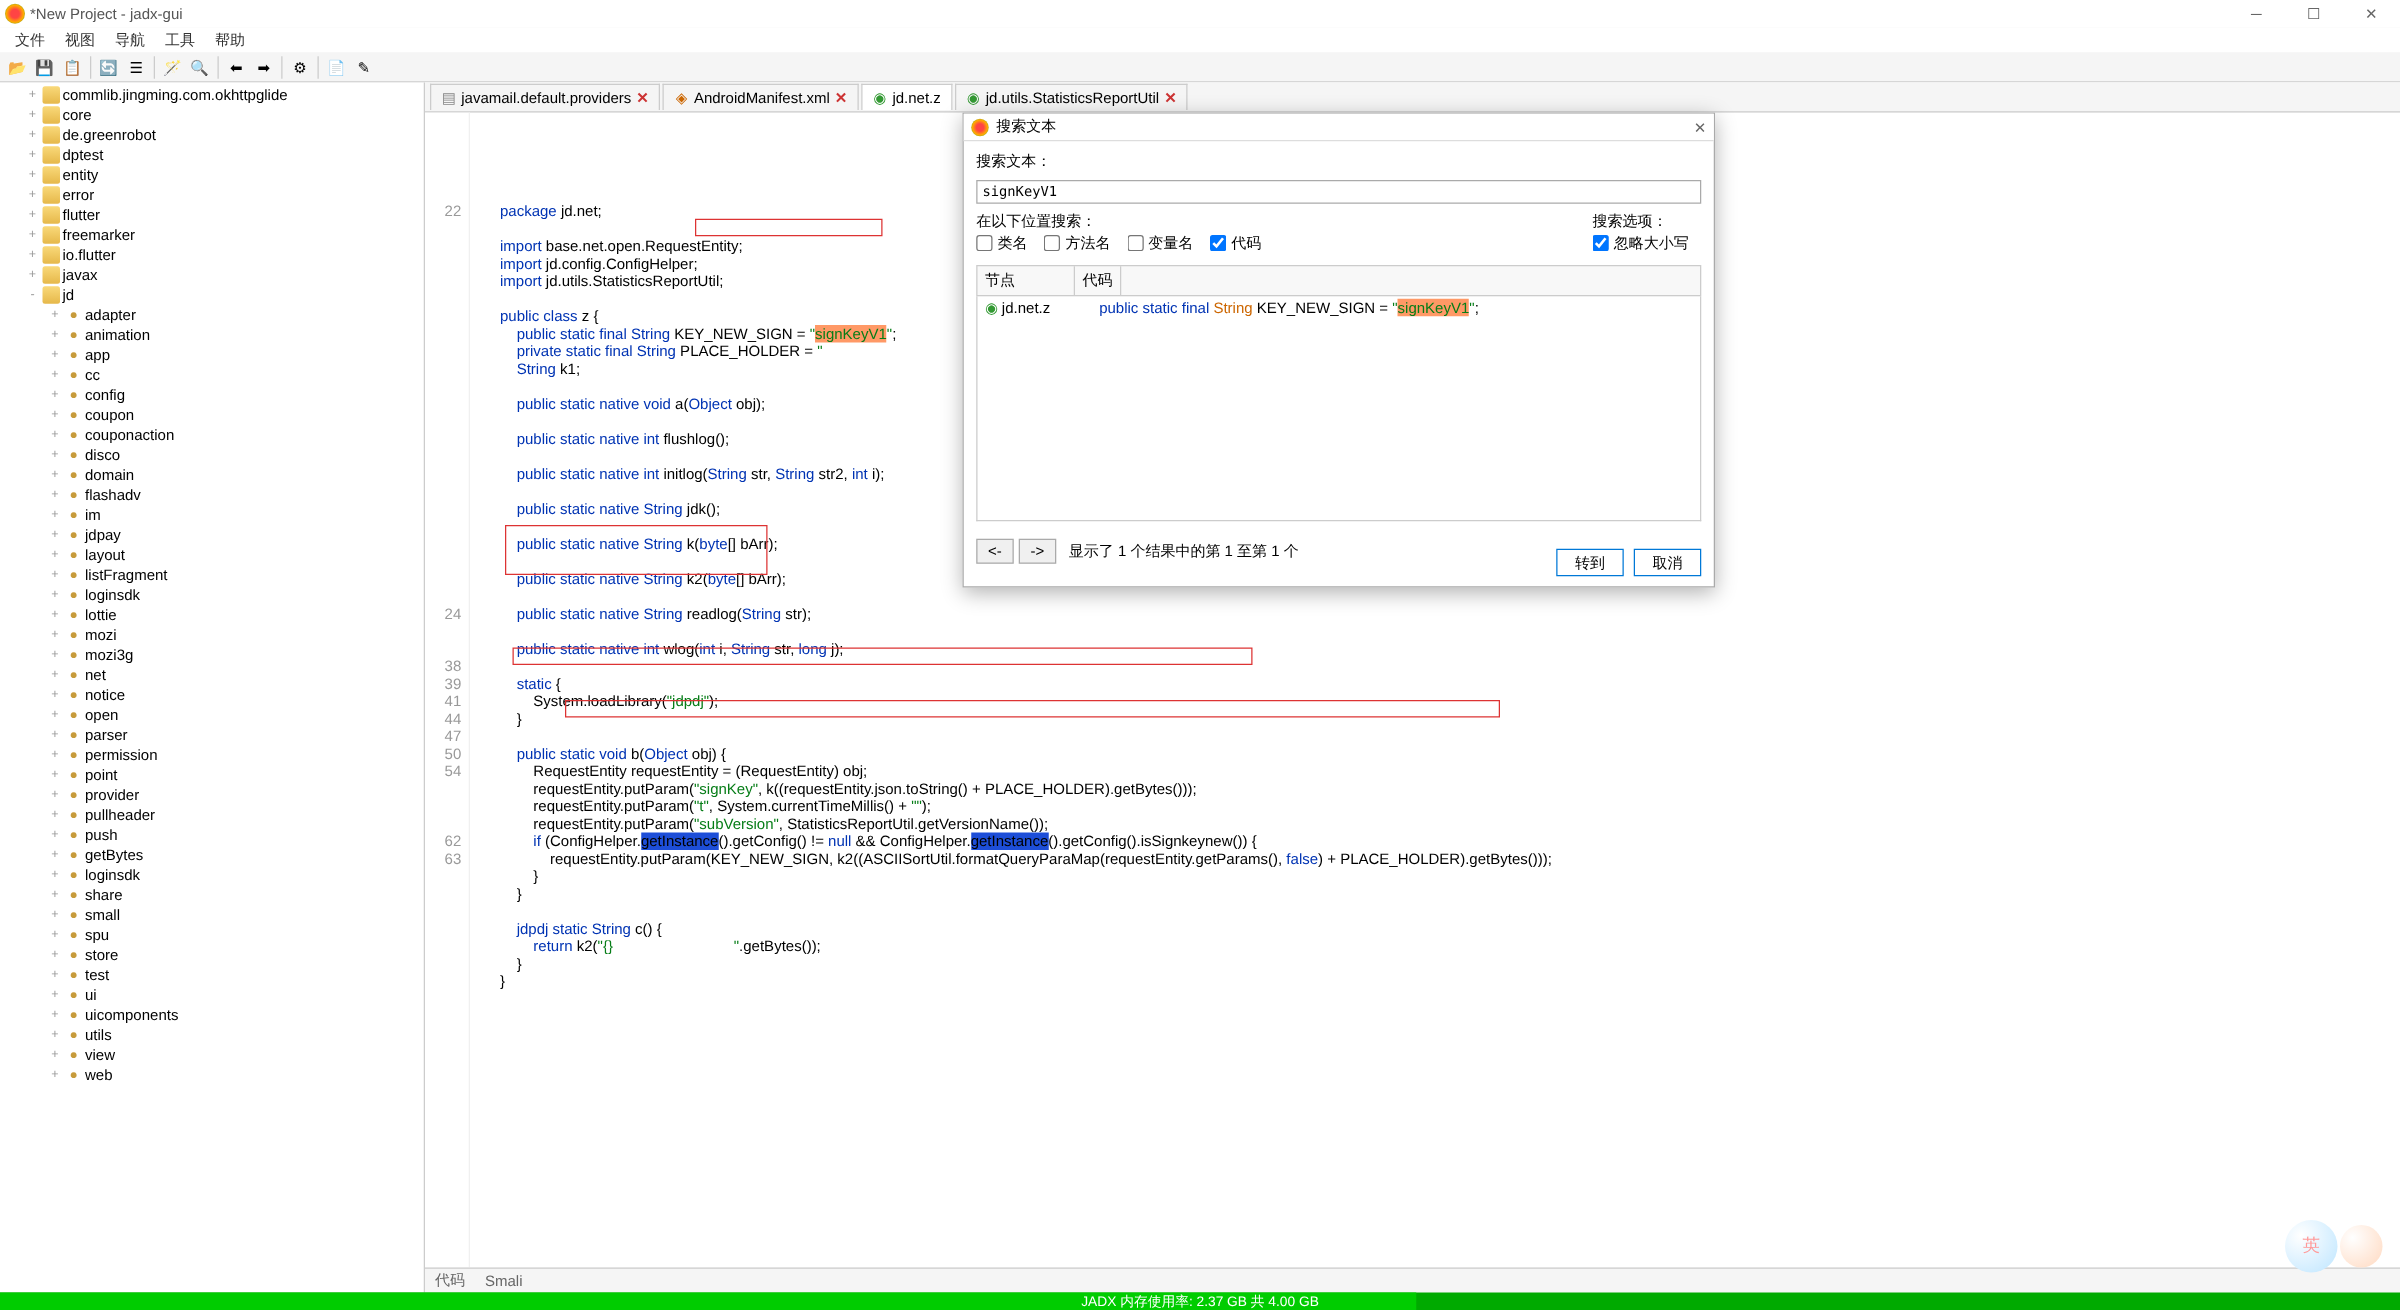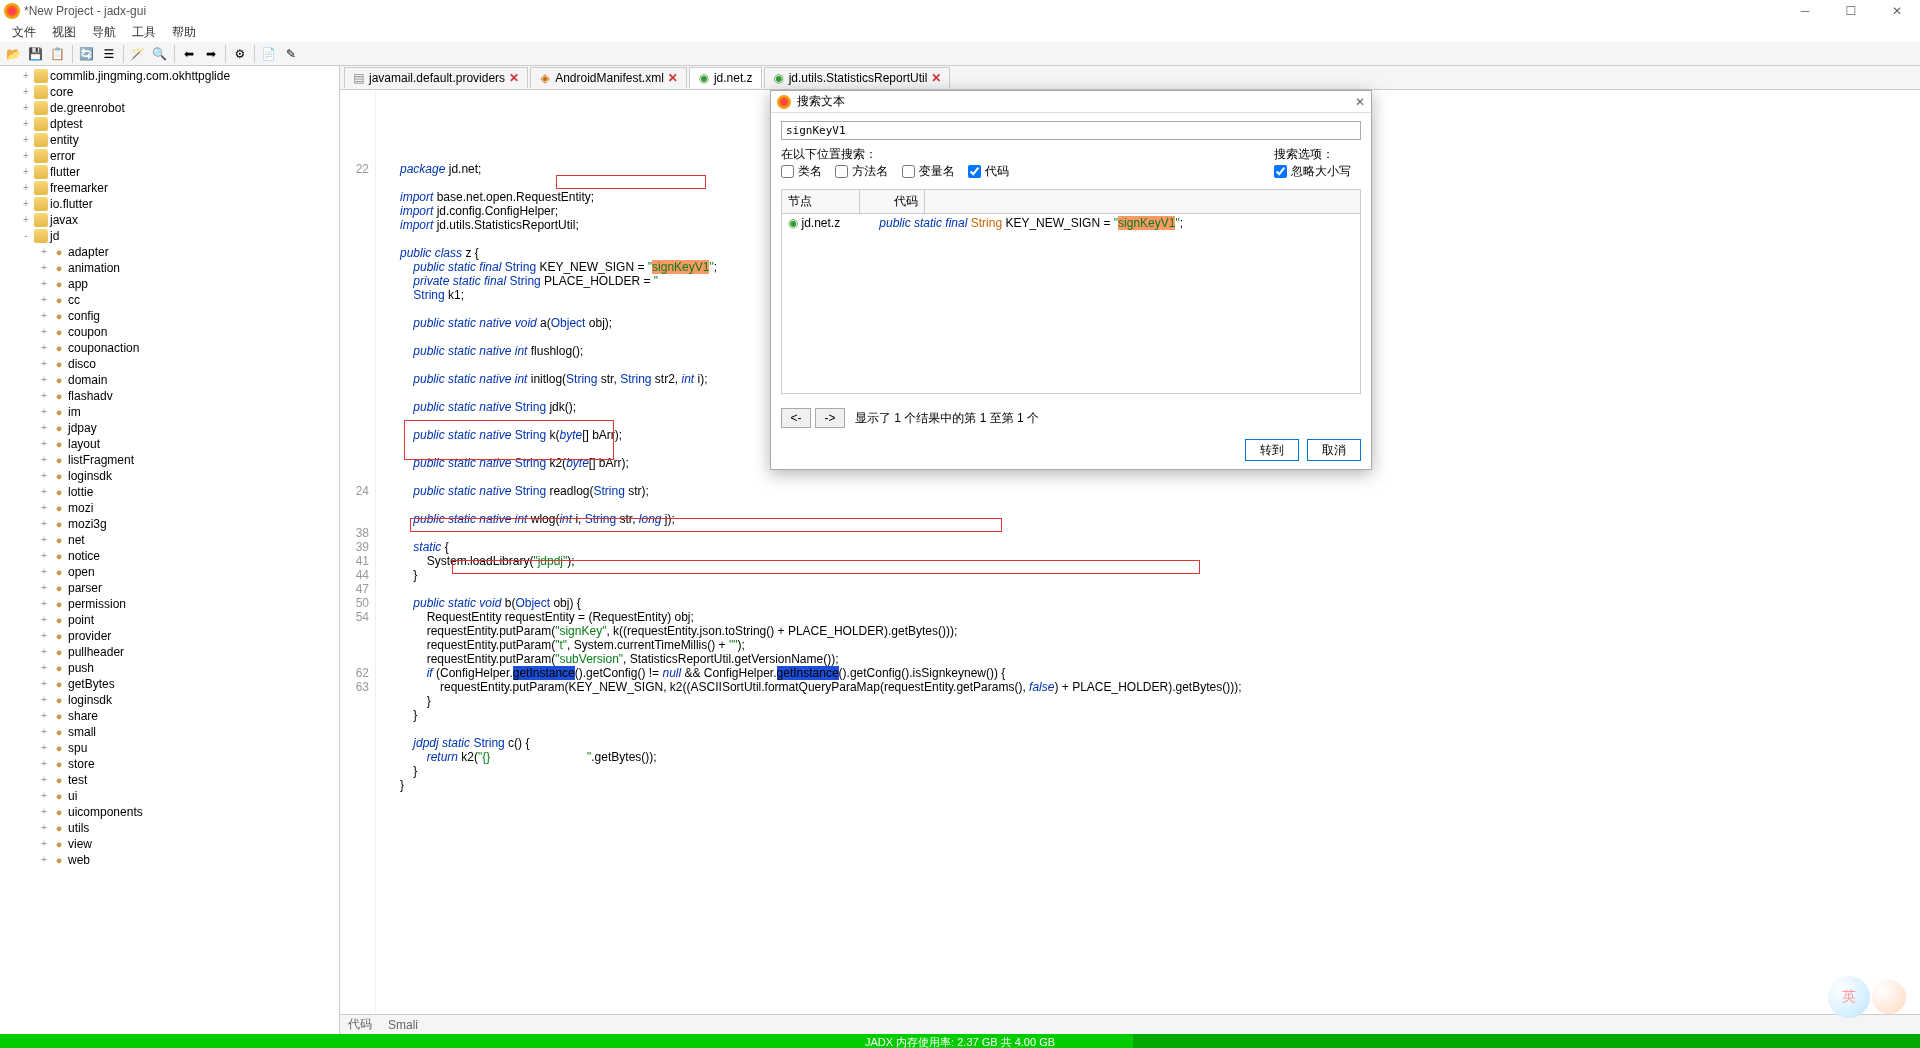--- a/index.html
+++ b/index.html
@@ -23,42 +23,42 @@
 .content { flex:1; display:flex; flex-direction:column; background:#fff; position:relative; }
 .tabs { height:24px; background:#f5f5f5; border-bottom:1px solid #ccc; display:flex; align-items:center; padding:0 4px; }
 .tab { padding:3px 8px; display:flex; align-items:center; gap:4px; background:#f5f5f5; border:1px solid #ccc; border-bottom:none; margin-right:2px; cursor:pointer; }
 .tab.active { background:#fff; }
 .tab .close { color:#c33; font-weight:bold; cursor:pointer; }
 .tab .ico { width:12px; height:12px; display:inline-flex; align-items:center; justify-content:center; }
 .code-area { flex:1; display:flex; font-family:Consolas,monospace; font-size:12px; overflow:hidden;gap:20px; }
 .gutter { width:36px; background:#fff; text-align:right; padding:2px 6px 2px 2px; color:#999; border-right:1px solid #f0f0f0; }
 .gutter div { height:14px; line-height:14px; }
 .code { flex:1; padding:2px 4px; white-space:pre; line-height:14px; position:relative; }
-.kw { color:#0033b3;font-style:italic; }
+.kw { color:#0033b3; }
 .str { color:#067d17; }
 .type { color:#0033b3; }
 .cls { color:#000; }
 .hl-y { background:#1d4ed8; }
 .hl-r { background:#ff9966; }
 .box-red { position:absolute; border:1px solid #d33; pointer-events:none; }
 .bottom-tabs { height:20px; background:#f5f5f5; border-top:1px solid #ccc; display:flex; align-items:center; padding:0 8px; gap:16px; color:#666; }
 .statusbar { height:16px; background:#0a0; position:relative; }
 .statusbar .grn { position:absolute; left:0; top:0; height:100%; background:#0c0; }
 .statusbar .txt { position:absolute; left:50%; top:0; transform:translateX(-50%); color:#fff; font-size:11px; line-height:16px; white-space:nowrap; }
 .dialog { position:absolute; left:770px; top:90px; width:602px; height:380px; background:#fff; border:1px solid #aaa; box-shadow:0 4px 16px rgba(0,0,0,0.3); z-index:100; }
 .dlg-title { height:22px; background:#fff; border-bottom:1px solid #ddd; display:flex; align-items:center; padding:0 6px; }
 .dlg-title .icon { width:14px; height:14px; margin-right:6px; background:radial-gradient(circle,#f44 30%,#fa0 60%,#4a4 90%); border-radius:50%; }
 .dlg-close { position:absolute; right:6px; top:4px; cursor:pointer; color:#666; }
 .dlg-body { padding:8px 10px; }
 .dlg-row { margin-bottom:6px; }
 .dlg-input { width:100%; border:1px solid #aaa; padding:2px 4px; font-family:Consolas,monospace; font-size:11px; }
 .dlg-opts { display:flex; justify-content:space-between; margin-top:6px; }
 .chk { display:flex; align-items:center; gap:4px; margin-right:10px; }
 .chk input { margin:0; }
-.result-hdr { display:flex; border:1px solid #ccc; background:#f8f8f8; margin-top:8px;gap:28px; }
+.result-hdr { display:flex; border:1px solid #ccc; background:#f8f8f8; margin-top:8px; }
 .result-hdr div { padding:3px 6px; border-right:1px solid #ccc; }
 .result-body { border:1px solid #ccc; border-top:none; height:180px; overflow:auto; }
 .result-row { display:flex; padding:2px 6px; font-family:Consolas,monospace; font-size:11px; }
 .result-row .node { width:78px; display:flex; align-items:center; gap:3px; }
 .result-row .codec { flex:1; }
 .result-row .codec .hlm { background:#ff9966; }
 .dlg-foot { display:flex; align-items:center; padding:6px 10px; }
 .nav-btns { display:flex; gap:4px; margin-right:10px; }
 .nav-btn { width:30px; height:20px; border:1px solid #aaa; background:#f0f0f0; cursor:pointer; display:flex; align-items:center; justify-content:center; }
 .dlg-btns { position:absolute; right:10px; bottom:8px; display:flex; gap:8px; }
@@ -497,20 +497,21 @@
   <div class="txt">JADX 内存使用率: 2.37 GB 共 4.00 GB</div>
 </div>
 
 <div class="dialog">
   <div class="dlg-title">
     <span class="icon"></span>
     <span>搜索文本</span>
     <span class="dlg-close">✕</span>
   </div>
   <div class="dlg-body">
+    <div class="dlg-row">搜索文本：</div>
     <input class="dlg-input" value="signKeyV1" style="">
     <div class="dlg-opts">
       <div>
         <span>在以下位置搜索：</span><br>
         <label class="chk" style="display:inline-flex">
             <input type="checkbox" style="">
             <span>类名</span>
           </label>
         <label class="chk" style="display:inline-flex">
             <input type="checkbox" style="">

